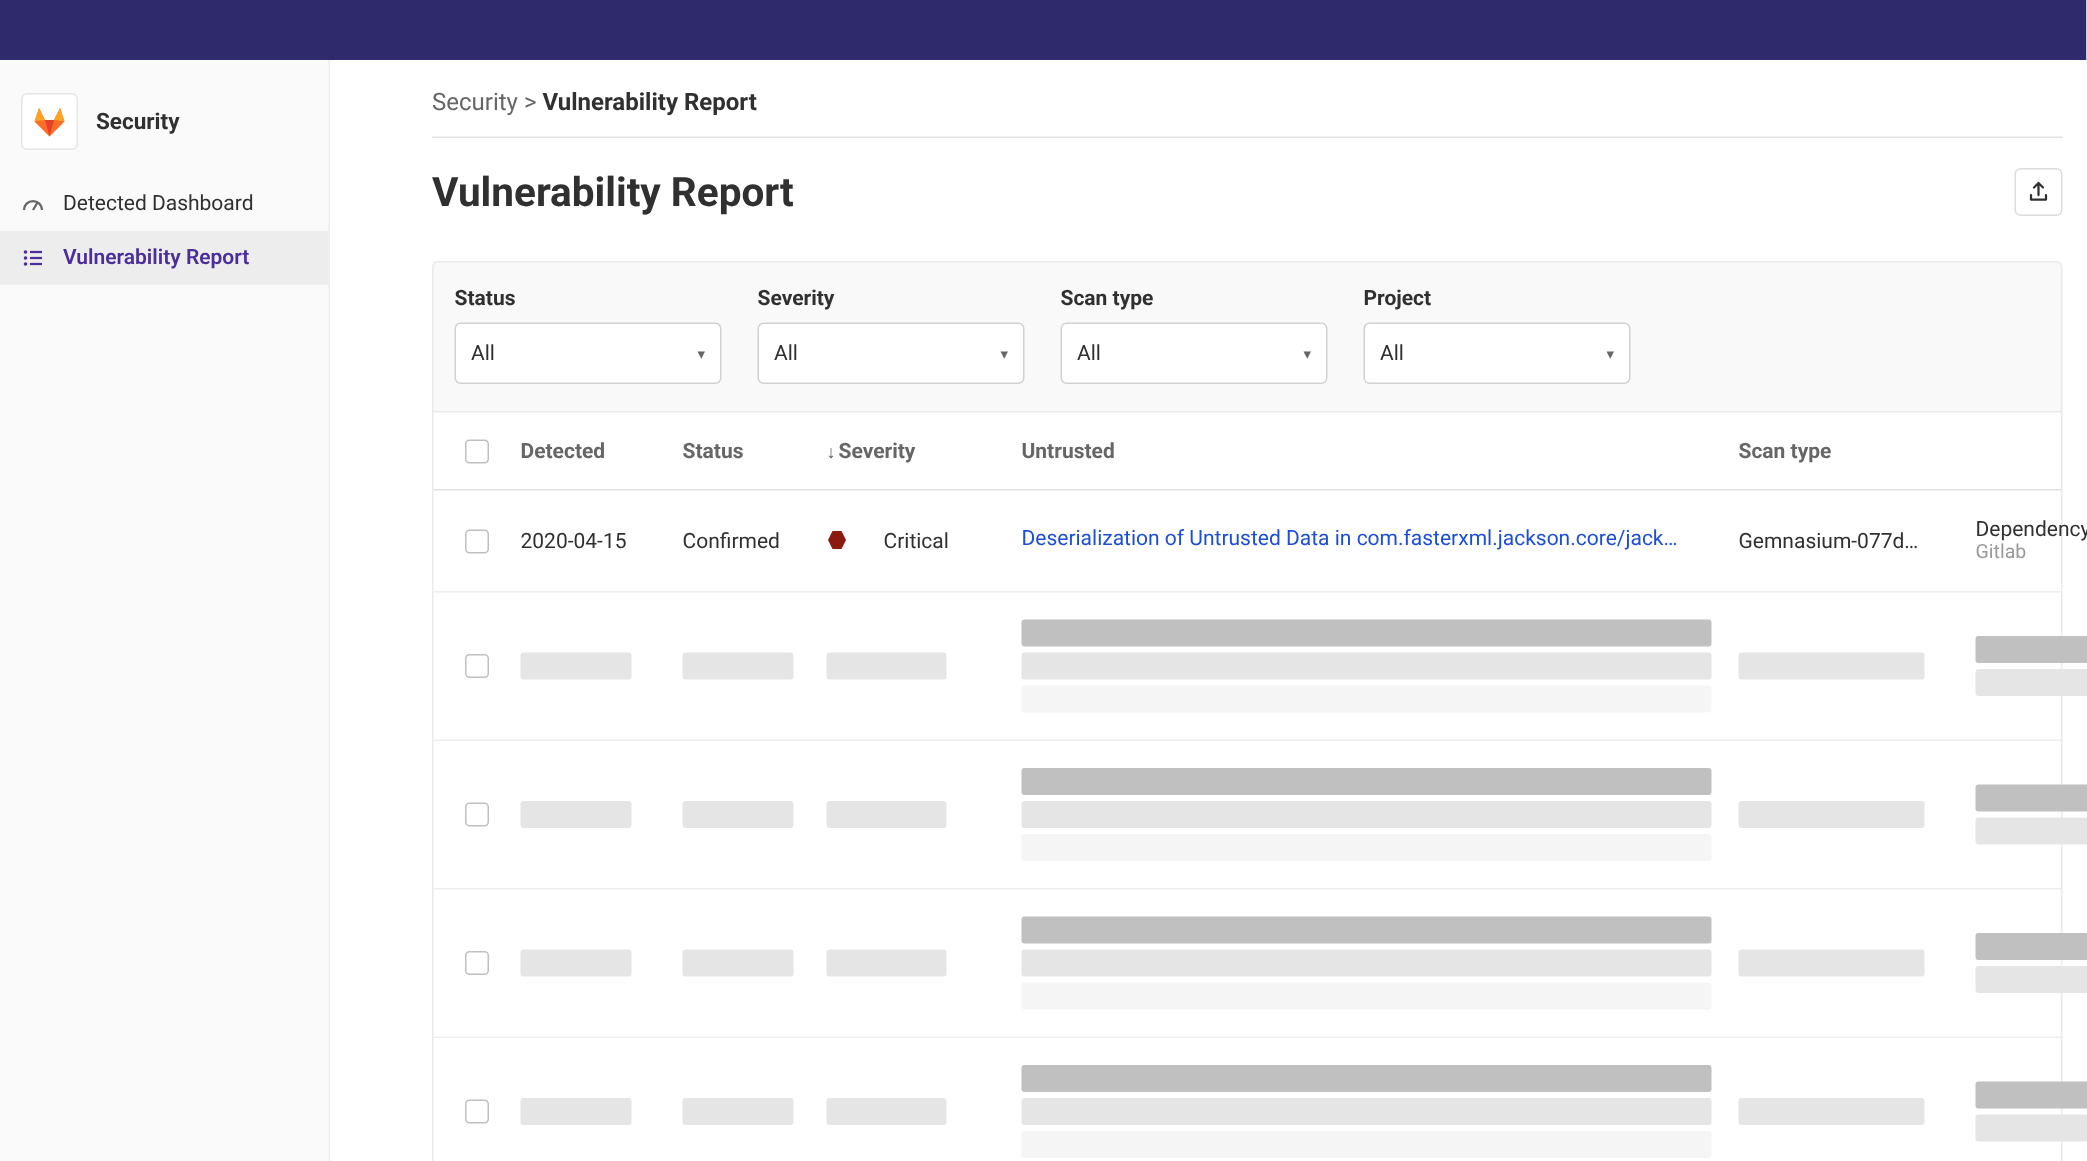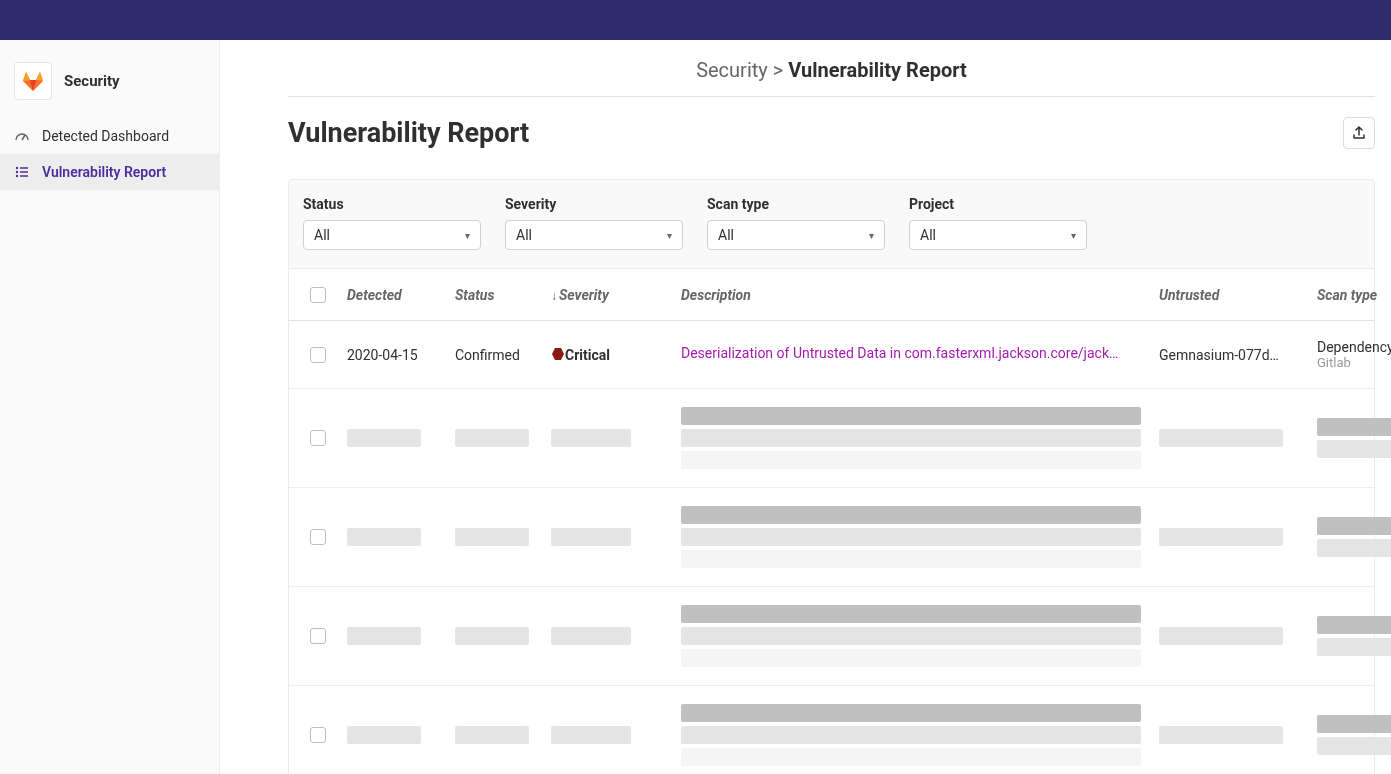--- a/index.html
+++ b/index.html
@@ -8,38 +8,38 @@
 .layout { display:flex; height:calc(100vh - 40px); }
 .sidebar { width:220px; background:#fafafa; border-right:1px solid #eee; padding-top:16px; }
 .sb-header { display:flex; align-items:center; gap:12px; padding:6px 14px 18px; }
 .sb-logo { width:38px; height:38px; background:#fff; border:1px solid #e5e5e5; border-radius:4px; display:flex; align-items:center; justify-content:center; }
 .sb-title { font-weight:700; font-size:15px; }
 .sb-item { display:flex; align-items:center; gap:12px; padding:10px 14px; font-size:14px; color:#303030; cursor:pointer; }
 .sb-item.active { background:#ededed; color:#4b2e9b; font-weight:600; }
 .sb-item.indent { padding-left:14px; }
 .main { flex:1; overflow:auto; padding:0 0 40px 0; }
 .content { padding:18px 16px 0 68px; max-width:1375px; }
-.breadcrumb { font-size:20px; color:#666; padding-bottom:14px; border-bottom:1px solid #e1e1e1;text-align:center; }
+.breadcrumb { font-size:16px; color:#666; padding-bottom:14px; border-bottom:1px solid #e1e1e1; }
 .breadcrumb .cur { font-weight:700; color:#303030; }
 .titlebar { display:flex; justify-content:space-between; align-items:center; margin-top:20px; }
 h1 { font-size:27px; font-weight:700; }
 .export-btn { width:32px; height:32px; border:1px solid #dcdcdc; border-radius:4px; background:#fff; display:flex; align-items:center; justify-content:center; cursor:pointer; }
 .filters { margin-top:30px; background:#f9f9f9; border:1px solid #eaeaea; border-top-left-radius:4px; border-top-right-radius:4px; padding:16px 14px 18px; display:flex; gap:24px; }
 .filter-group { display:flex; flex-direction:column; gap:8px; width:178px; }
 .filter-label { font-size:14px; font-weight:700; }
-.select { height:30px; border:1px solid #d1d1d1; border-radius:4px; background:#fff; padding:0 10px; display:flex; align-items:center; justify-content:space-between; font-size:14px; cursor:pointer; }
+.select { height:41px; border:1px solid #d1d1d1; border-radius:4px; background:#fff; padding:0 10px; display:flex; align-items:center; justify-content:space-between; font-size:14px; cursor:pointer; }
 .table { border:1px solid #eaeaea; border-top:none; }
 .thead,.trow { display:grid; grid-template-columns:58px 108px 96px 130px 478px 158px 80px; align-items:center; padding:0 0; }
-.thead { height:52px; font-size:14px; font-weight:700; color:#666; border-bottom:1px solid #e1e1e1;font-style:italic; }
+.thead { height:52px; font-size:14px; font-weight:700; color:#666; border-bottom:1px solid #e1e1e1; }
 .thead .th { padding:0 0; }
 .trow { padding:18px 0; border-bottom:1px solid #eee; font-size:14px; }
 .cbwrap { display:flex; justify-content:center; }
 .checkbox { width:16px; height:16px; border:1.5px solid #bfbfbf; border-radius:3px; cursor:pointer; background:#fff; }
-.sev-cell { display:flex; gap:0;font-weight:bold; }
-.desc-main { color:#a21caf; margin-bottom:4px; }
+.sev-cell { display:flex; gap:24px; }
+.desc-main { color:#1d4ed8; margin-bottom:4px; }
 .desc-sub { font-size:13px; color:#666; margin-bottom:4px; }
 .desc-file { font-size:13px; color:#999; }
 .scan-main { font-size:14px; }
 .scan-sub { font-size:13px; color:#999; }
 .skel { background:#e5e5e5; border-radius:2px; height:18px; }
 .skel.light { background:#f5f5f5; }
 .skel-stack { display:flex; flex-direction:column; gap:4px; }
 .chev { font-size:10px; color:#666; }
 .sort-arrow { font-size:12px; margin-right:2px; }
 svg { display:block; }
@@ -136,21 +136,20 @@
       </div>
 
       <div class="table">
         <div class="thead">
           <div class="cbwrap">
               <div class="checkbox"></div>
             </div>
           <div class="th">Detected</div>
           <div class="th">Status</div>
           <div class="th"><span class="sort-arrow">↓</span><span>Severity</span></div>
-          <div class="th">Description</div>
           <div class="th">Untrusted</div>
           <div class="th">Scan type</div>
         </div>
 
         <div class="trow">
           <div class="cbwrap">
               <div class="checkbox"></div>
             </div>
           <div>2020-04-15</div>
           <div>Confirmed</div>

